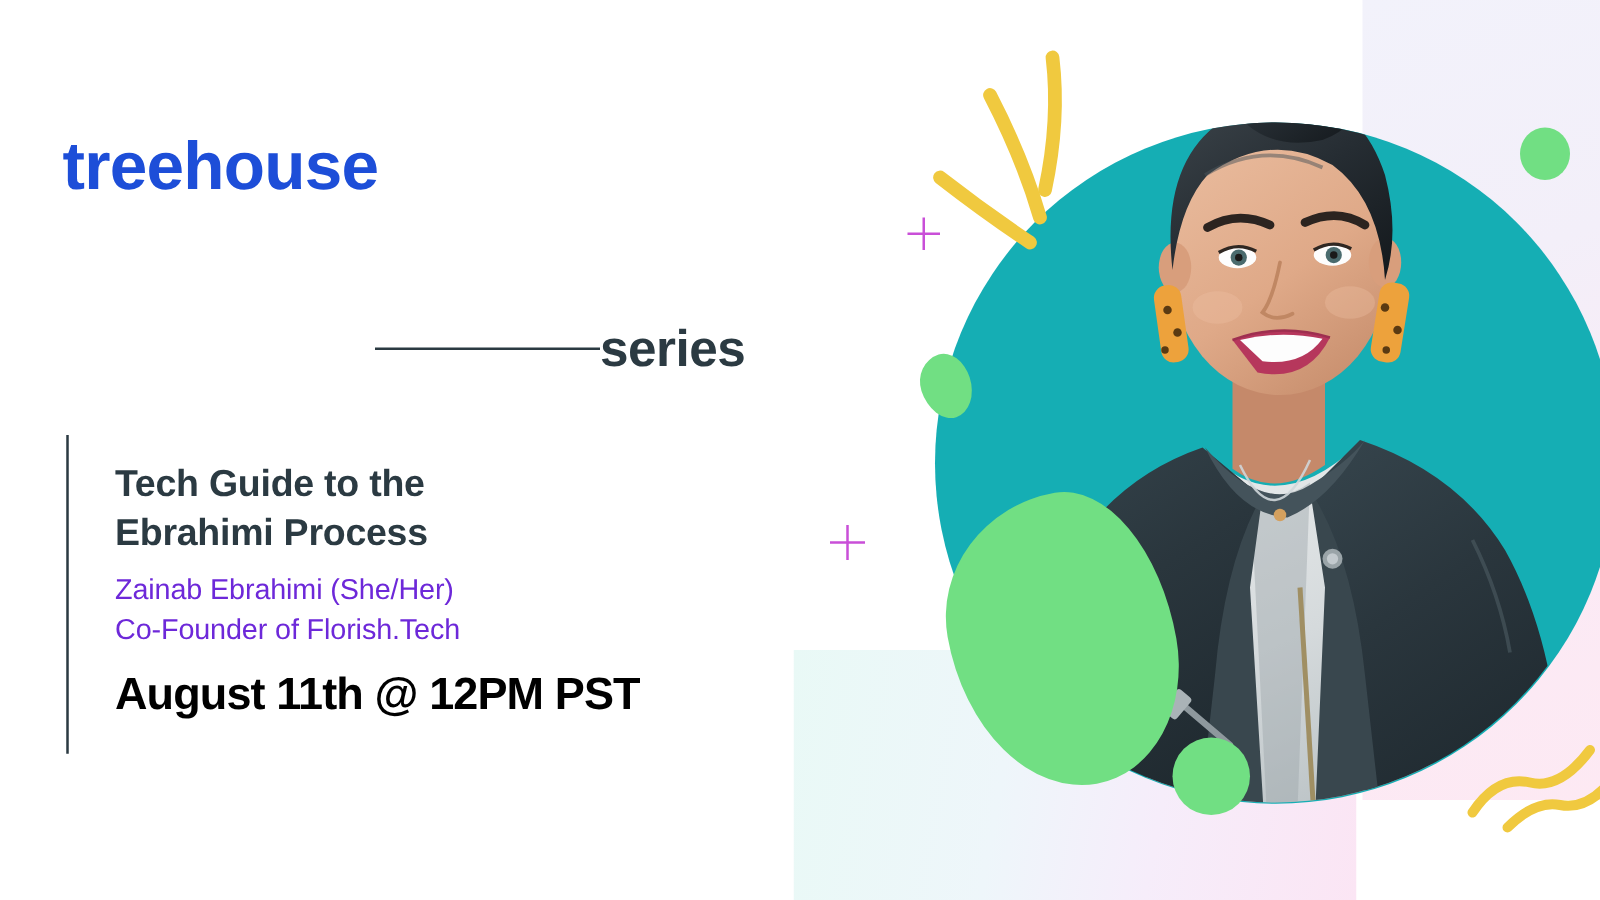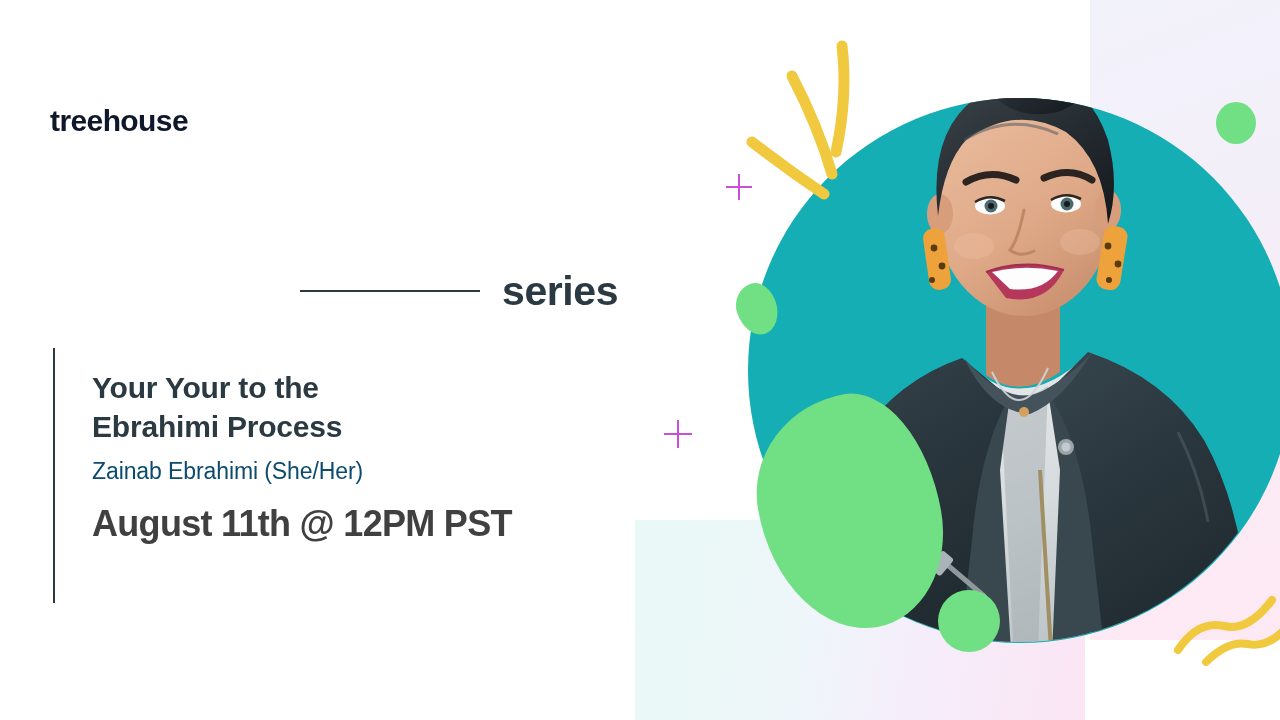--- a/index.html
+++ b/index.html
@@ -73,59 +73,59 @@
   .wave svg{display:block;width:100%;height:100%;overflow:visible;}
 
   
   .portrait{position:absolute;left:748px;top:0;width:545px;height:700px;}
   .portrait svg{display:block;width:100%;height:100%;}
 
   
   .txt{position:absolute;left:0;top:0;width:660px;height:720px;}
   .logo{
     position:absolute;left:50px;top:106px;
-    font-size:30px;font-weight:600;letter-spacing:-.6px;
-    color:#0f172a;line-height:1;
+    font-size:54px;font-weight:600;letter-spacing:-.6px;
+    color:#1d4ed8;line-height:1;
   }
   .headline{
     position:absolute;left:48px;top:157px;
     font-size:89px;font-weight:400;letter-spacing:-1px;
     line-height:1;
     color:transparent;
     -webkit-text-stroke:1.6px #2b3a42;
     white-space:nowrap;
   }
   .series-row{
     position:absolute;left:300px;top:255px;
     width:330px;height:48px;
-    display:flex;align-items:center;gap:22px;margin-top:12px;
+    display:flex;align-items:center;
   }
   .series-rule{
     flex:1 1 auto;height:1.6px;background:#2b3a42;max-width:180px;
   }
   .series-word{
     font-size:41px;font-weight:600;color:#2b3a42;letter-spacing:-.4px;line-height:1;
   }
 
   .vrule{
     position:absolute;left:53px;top:348px;width:1.6px;height:255px;background:#2b3a42;
   }
   .info{position:absolute;left:92px;top:368px;width:540px;}
   .talk-title{
     font-size:30px;font-weight:600;color:#2b3a42;line-height:1.3;
     letter-spacing:-.2px;margin:0 0 10px 0;
   }
   .talk-title span{display:block;}
   .speaker-name,.speaker-role{
-    font-size:23px;font-weight:400;color:#0c4a6e;line-height:1.38;
+    font-size:23px;font-weight:400;color:#6d28d9;line-height:1.38;
     letter-spacing:-.1px;margin:0;
   }
   .date{
     margin-top:16px;
-    font-size:36px;font-weight:700;color:#404040;letter-spacing:-.7px;line-height:1.1;
+    font-size:36px;font-weight:700;color:#000000;letter-spacing:-.7px;line-height:1.1;
   }
 </style>
 </head>
 <body>
 
 <div id="stage">
 
   <div class="panel-tr"></div>
   <div class="panel-bl"></div>
 
@@ -274,21 +274,22 @@
 
     <div class="series-row">
       <div class="series-rule"></div>
       <div class="series-word">series</div>
     </div>
 
     <div class="vrule"></div>
 
     <div class="info">
       <h1 class="talk-title">
-        <span>Your Your to the</span>
+        <span>Tech Guide to the</span>
         <span>Ebrahimi Process</span>
       </h1>
       <p class="speaker-name">Zainab Ebrahimi (She/Her)</p>
+      <p class="speaker-role">Co-Founder of Florish.Tech</p>
       <div class="date">August 11th @ 12PM PST</div>
     </div>
 
   </div>
 </div>
 
 </body></html>

